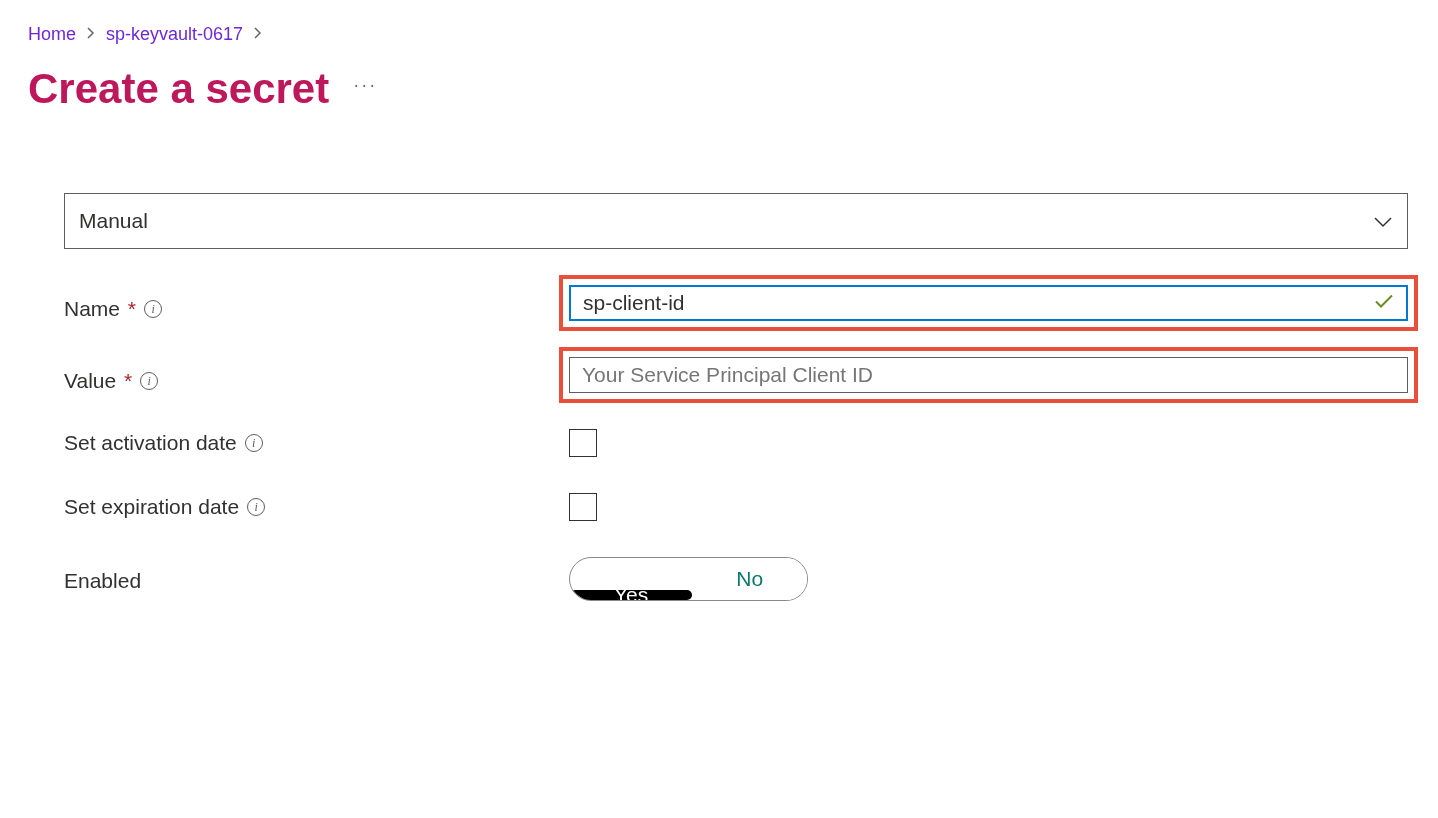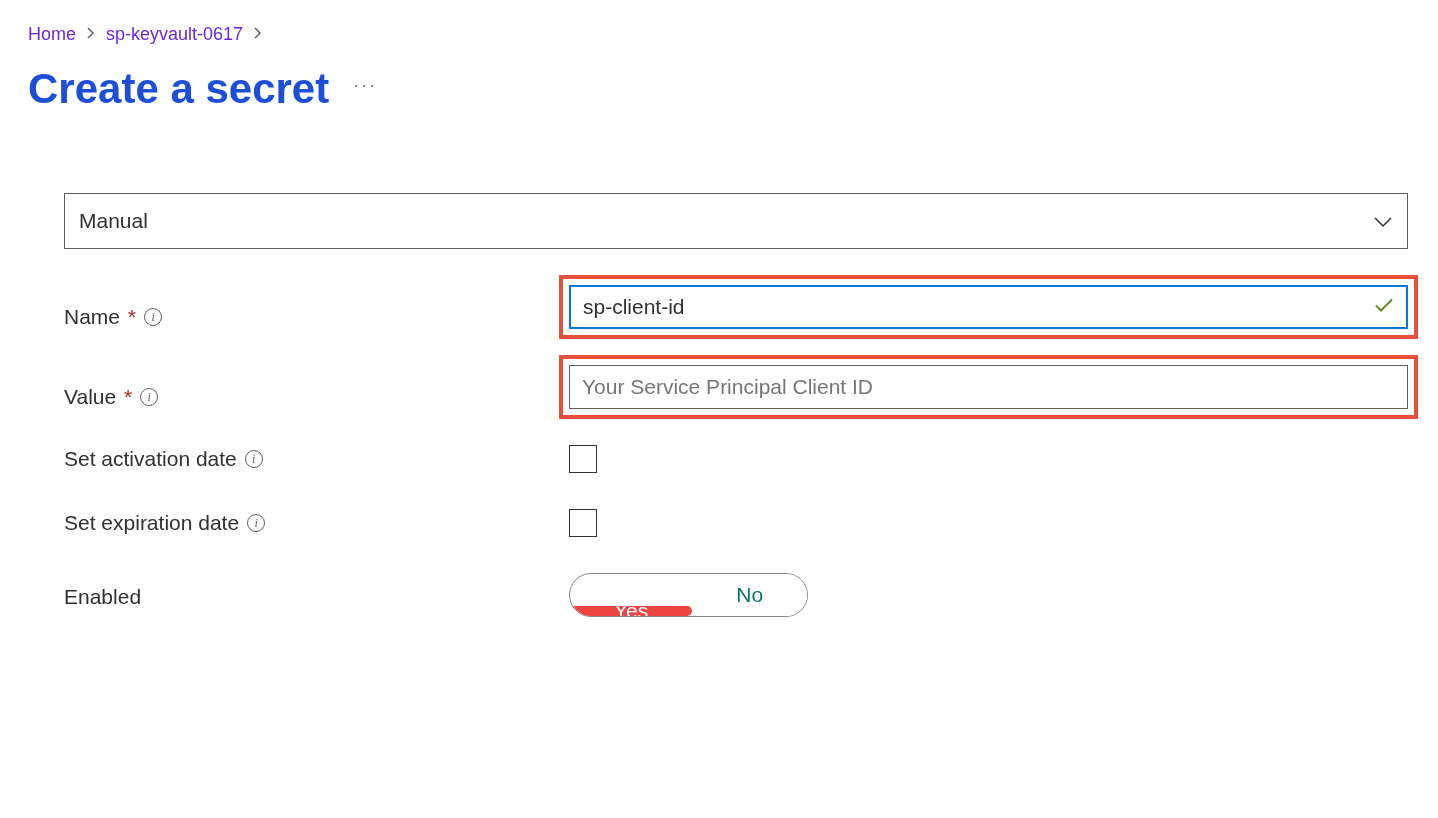--- a/index.html
+++ b/index.html
@@ -31,21 +31,21 @@
     }
     .page-header {
       display: flex;
       align-items: center;
       gap: 24px;
       margin-bottom: 80px;
     }
     .page-title {
       font-size: 42px;
       font-weight: 600;
-      color: #1d4ed8;
+      color: #be185d;
     }
     .more-icon {
       color: #666;
       font-size: 18px;
       letter-spacing: 2px;
       cursor: pointer;
       padding-bottom: 8px;
     }
     .form-container {
       padding-left: 36px;
@@ -102,21 +102,21 @@
       position: absolute;
       right: 14px;
       top: 50%;
       transform: translateY(-50%);
     }
     .input-wrapper {
       position: relative;
     }
     .text-input {
       width: 100%;
-      height: 44px;
+      height: 36px;
       border: 1px solid #605e5c;
       background: #ffffff;
       padding: 0 40px 0 12px;
       font-size: 21px;
       font-family: inherit;
       color: #323130;
     }
     .text-input.focused {
       border: 2px solid #0078d4;
       outline: none;
@@ -162,21 +162,21 @@
       align-items: center;
       justify-content: center;
       font-size: 21px;
       cursor: pointer;
       background: #ffffff;
       color: #0f766e;
       border: none;
       font-family: inherit;
     }
     .toggle-option.active {
-      background: #ef4444;
+      background: #000000;
       color: #ffffff;
       border-radius: 22px;
       margin-top: 32px;
     }
   </style>
 </head>
 <body>
 
 <div class="breadcrumb">
   <a href="#">Home</a>

